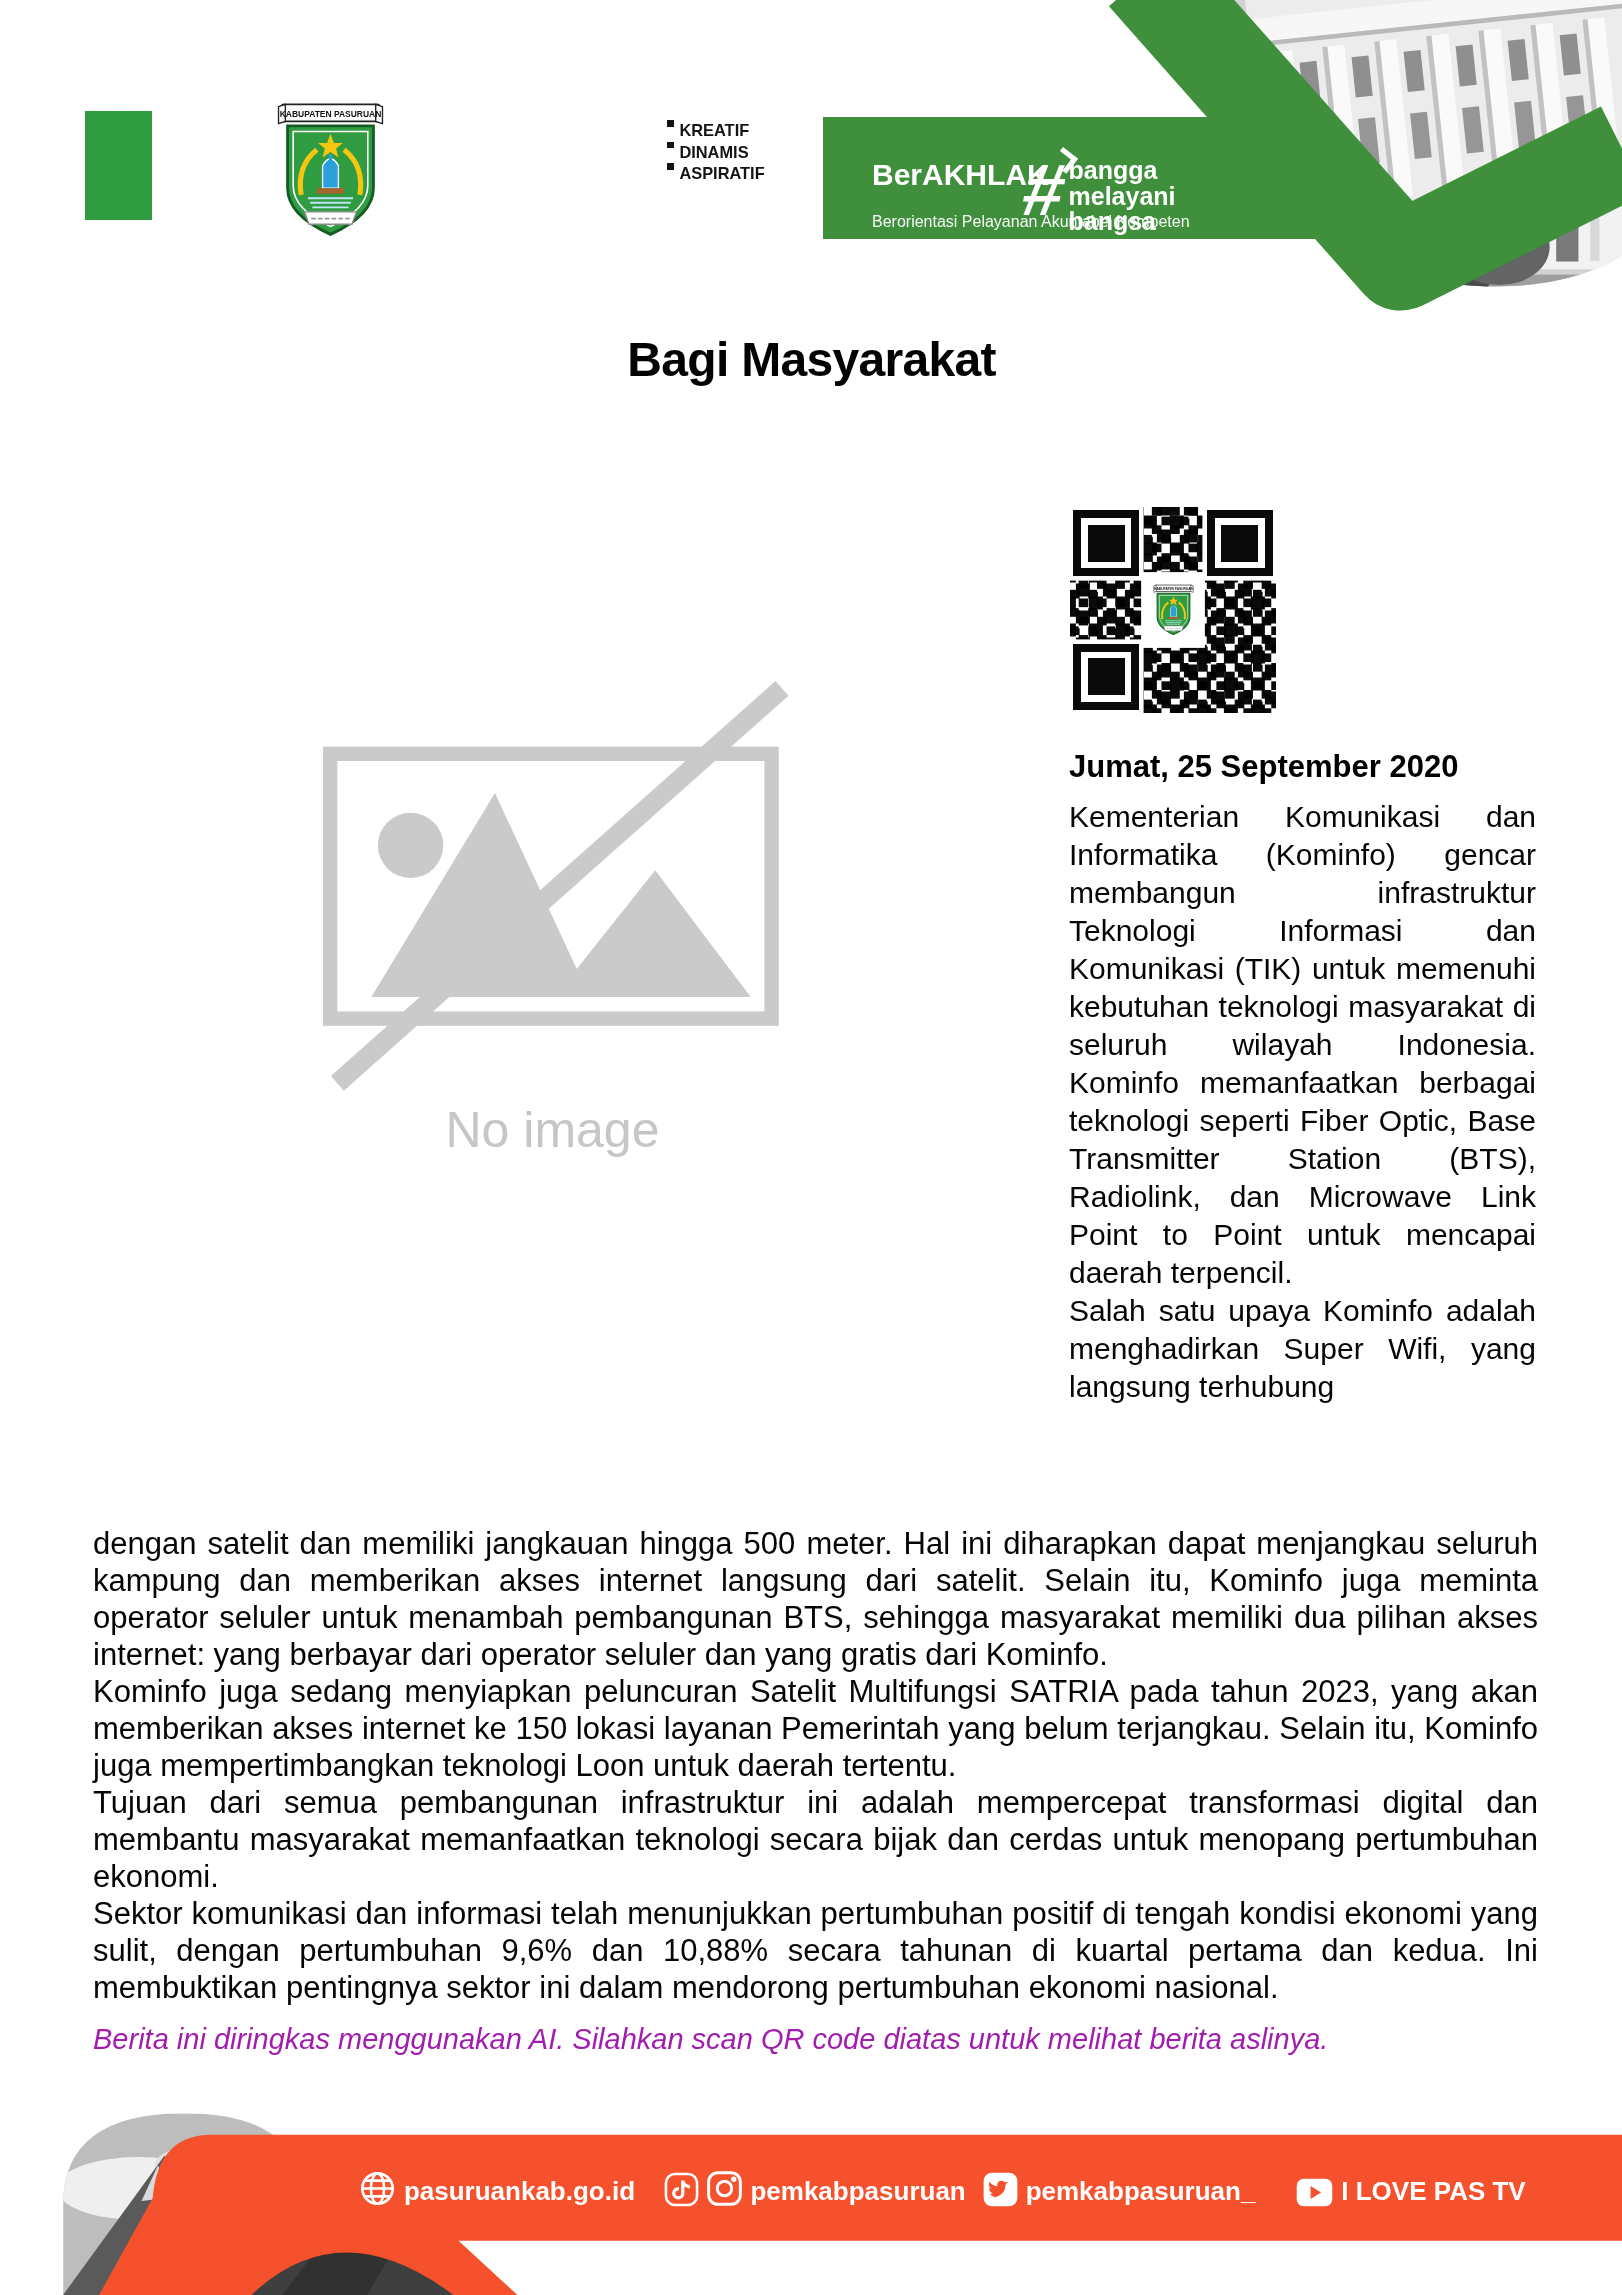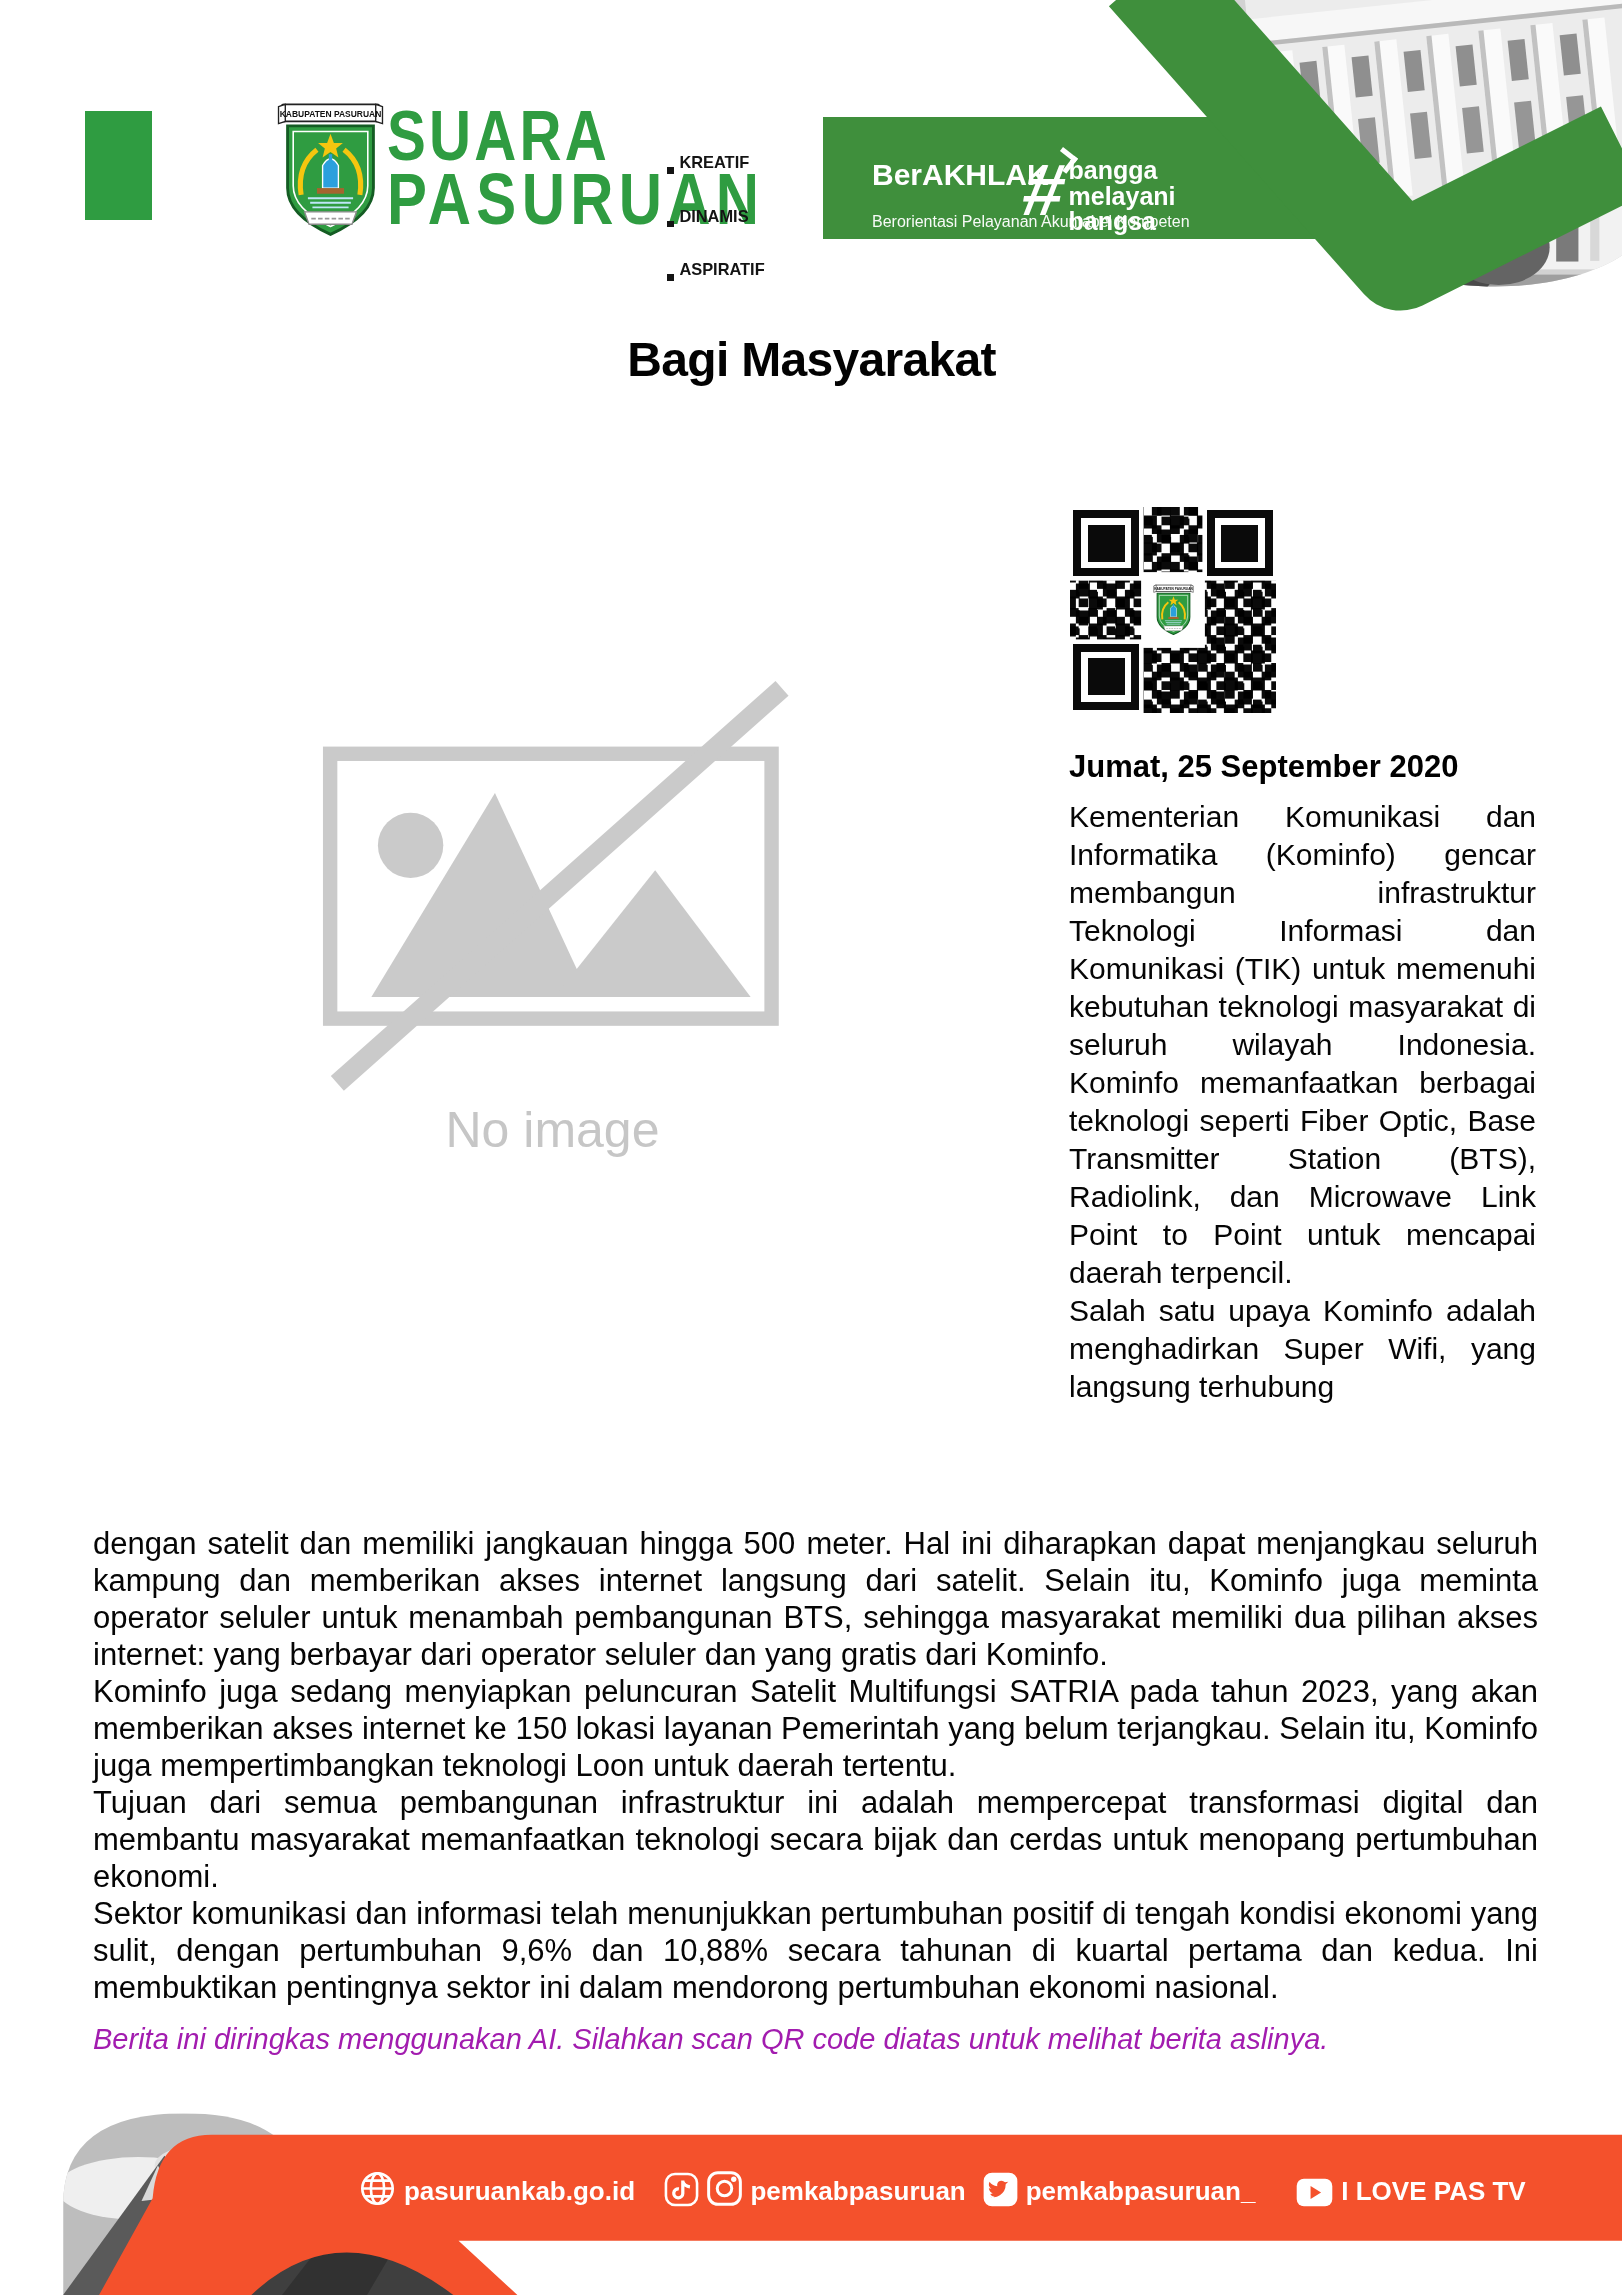--- a/index.html
+++ b/index.html
@@ -9,21 +9,21 @@
   
   .brand-block{position:absolute;left:85px;top:111px;width:67px;height:109px;background:#2f9c41;}
   .crest-svg{position:absolute;left:274px;top:102px;width:113px;height:136px;}
   .brand{position:absolute;left:387px;top:105px;color:#2f9c41;font-weight:bold;}
   .brand .l1{display:block;font-size:71px;line-height:62px;letter-spacing:3.9px;
              transform:scaleX(.82);transform-origin:0 50%;}
   .brand .l2{display:block;font-size:73px;line-height:63px;letter-spacing:6.5px;
              transform:scaleX(.82);transform-origin:0 50%;}
   .tagline{position:absolute;left:667px;top:120px;color:#141414;font-weight:bold;
            font-size:16.4px;line-height:21.6px;}
-  .tagline .item{display:flex;align-items:flex-end;margin-top:32px;}
+  .tagline .item{display:flex;align-items:flex-start;}
   .sq{display:inline-block;width:6.5px;height:6.5px;background:#141414;margin-right:5.9px;flex:0 0 auto;}
 
   .strip{position:absolute;left:823px;top:117px;width:800px;height:122px;background:#3f8f3c;z-index:1;}
   .hdr-right{position:absolute;left:982px;top:0;width:641px;height:340px;z-index:2;}
 
   .berakhlak{position:absolute;left:872px;top:159px;z-index:3;color:#ffffff;}
   .berakhlak .trow{display:flex;align-items:flex-start;}
   .berakhlak .t{font-size:30px;font-weight:bold;letter-spacing:0;line-height:31px;}
   .chev{width:14.4px;height:14.4px;border:5.9px solid #fff;border-left:0;border-bottom:0;
         transform:rotate(38deg);margin:-7.9px 0 0 6.5px;}
@@ -95,24 +95,20 @@
         <rect x="48.5" y="46" width="3" height="8" fill="#2ba0dd"></rect>
         <rect x="38" y="76" width="24" height="5" fill="#a4652f"></rect>
         <path d="M30,85 H70 M32,89 H68 M34,93 H66" stroke="#bfe6f7" stroke-width="1.6"></path>
         <path d="M27,97 L73,97 L69,108 L31,108 Z" fill="#ffffff" stroke="#8a8a8a" stroke-width="1.2"></path>
         <path d="M33,103 H67" stroke="#9a9a9a" stroke-width="1.4" stroke-dasharray="4 2"></path>
       </g>
     </defs>
     <use href="#crest"></use>
   </svg>
 
-  <div class="brand">
-    <span class="l1">SUARA</span>
-    <span class="l2">PASURUAN</span>
-  </div>
 
   <div class="tagline">
     <div class="item">
       <span class="sq"></span>
       <span>KREATIF</span>
     </div>
     <div class="item">
       <span class="sq"></span>
       <span>DINAMIS</span>
     </div>

